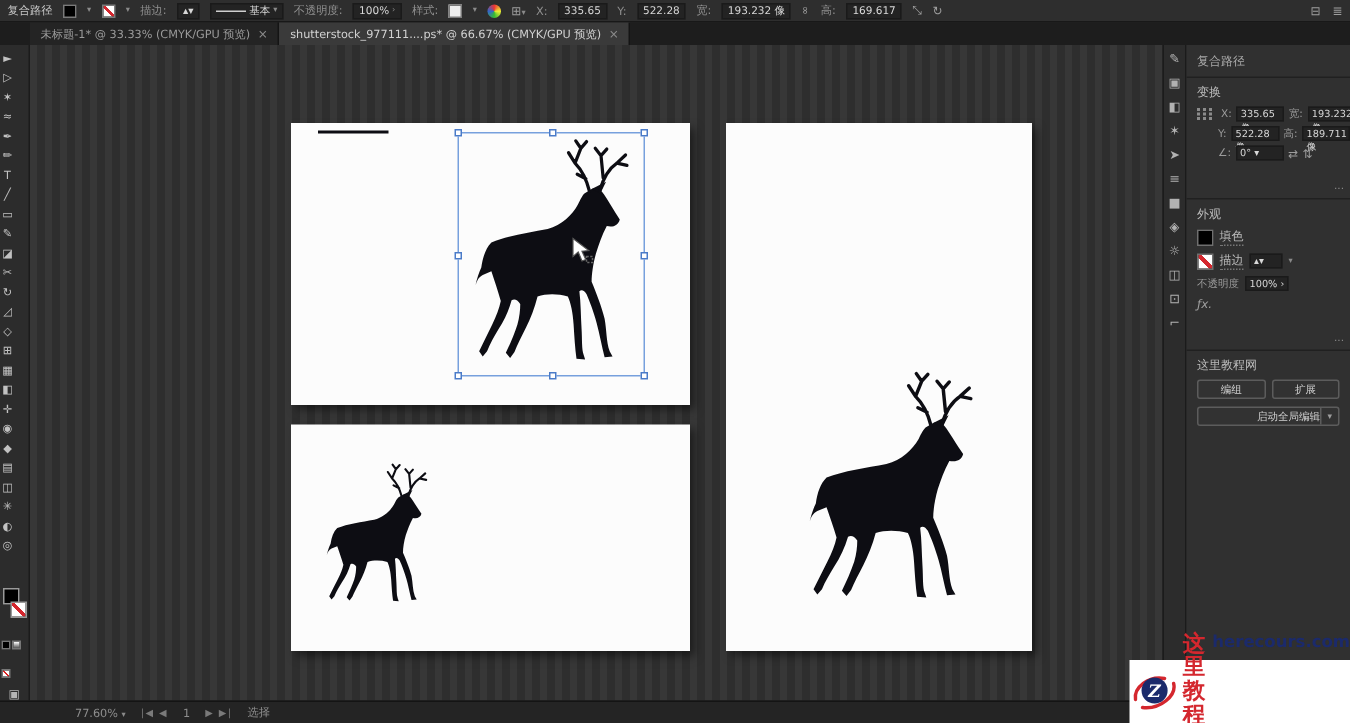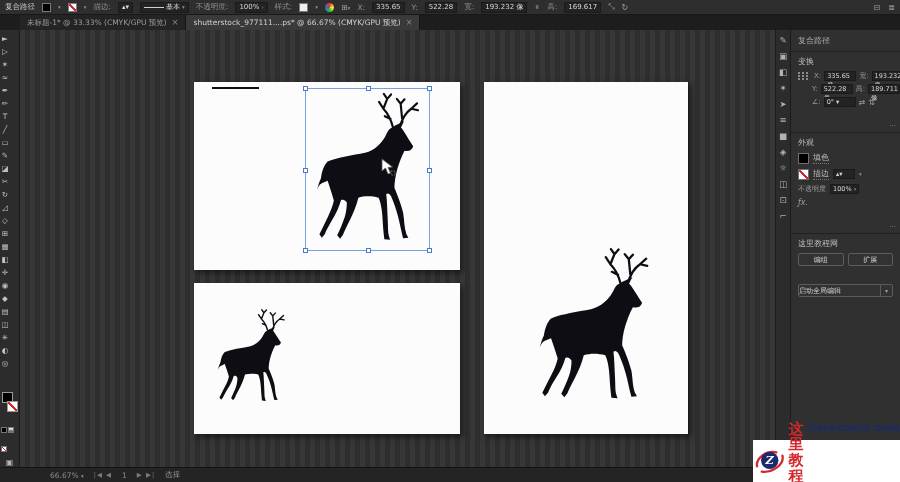--- a/index.html
+++ b/index.html
@@ -123,27 +123,27 @@
   .chain { color:#9c9c9c; font-size:7px; transform:rotate(90deg); display:inline-block; }
   .flip-icon { color:#9c9c9c; font-size:8px; }
   .ap-row { display:flex; align-items:center; gap:4px; margin-bottom:4px; }
   .ap-swatch { width:11px; height:11px; border:1px solid #6f6f6f; }
   .ap-swatch.fill { background:#000; }
   .ap-swatch.stroke {
     background:linear-gradient(45deg,#fff 40%, var(--watermark_red,#d22) 40%, var(--watermark_red,#d22) 60%, #fff 60%);
   }
   .ap-link { color:#bcbcbc; border-bottom:1px dotted #777;text-align:right; }
   .fx { color:#9d9d9d; font-style:italic; }
-  .qa-buttons { display:flex; gap:4px; margin-bottom:18px; }
+  .qa-buttons { display:flex; gap:4px; margin-bottom:5px; }
   .qa-btn {
     flex:1; border:1px solid #5c5c5c; border-radius:2px; text-align:center;
     font-size:7px; color:#d0d0d0; height:13px; line-height:12px; background:#323232;
   }
   .qa-wide { display:flex; border:1px solid #5c5c5c; border-radius:2px; height:13px; background:#323232; }
-  .qa-wide-main { flex:1; text-align:left; font-size:7px; color:#d0d0d0; line-height:12px; }
+  .qa-wide-main { flex:1; text-align:right; font-size:7px; color:#d0d0d0; line-height:12px; }
   .qa-wide-dd { width:12px; border-left:1px solid #5c5c5c; text-align:center; color:#9d9d9d; font-size:6px; line-height:12px; }
   
   #status-bar {
     position:absolute; left:0; top:467px; width:900px; height:15px;
     background:#242424; border-top:1px solid #141414;
     display:flex; align-items:center; gap:10px; padding-left:50px;
     font-size:7.5px; color:#8d8d8d;
   }
   .sb-nav { font-size:6.5px; color:#7a7a7a; letter-spacing:1px; }
   
@@ -377,21 +377,21 @@
         <span class="qa-btn">扩展</span>
       </div>
       <div class="qa-wide">
         <span class="qa-wide-main">启动全局编辑</span>
         <span class="qa-wide-dd">▾</span>
       </div>
     </div>
   </div>
 
   <div id="status-bar">
-    <span><span>66.67%</span> <span class="cb-dd">▾</span></span>
+    <span><span>77.60%</span> <span class="cb-dd">▾</span></span>
     <span class="sb-nav">|◀ ◀</span>
     <span>1</span>
     <span class="sb-nav">▶ ▶|</span>
     <span>选择</span>
   </div>
 
   <div id="watermark">
     <svg width="44" height="40" viewBox="0 0 44 40">
       <path d="M3 28 C1 16 16 4 32 7" fill="none" stroke="#d4272e" stroke-width="3.4" stroke-linecap="round"></path>
       <path d="M41 12 C44 24 28 38 10 36" fill="none" stroke="#d4272e" stroke-width="3.4" stroke-linecap="round"></path>

